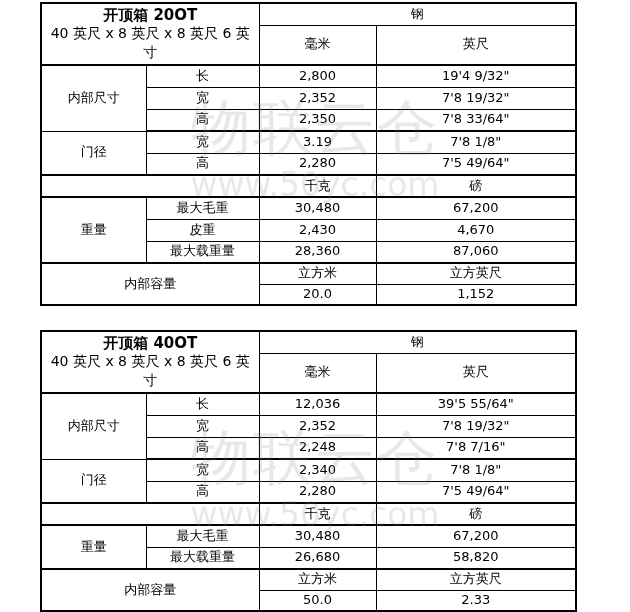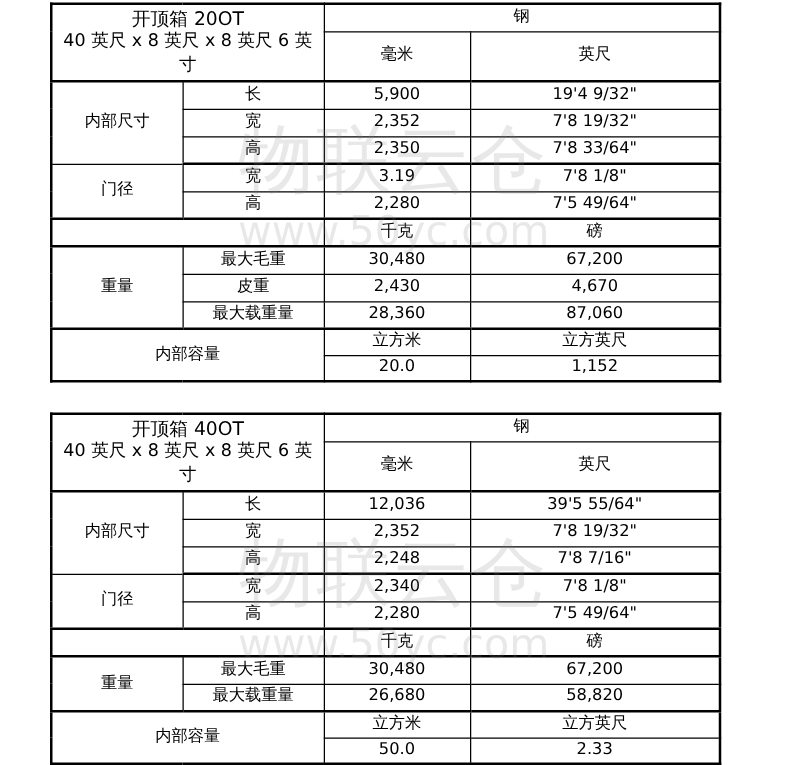--- a/index.html
+++ b/index.html
@@ -36,21 +36,21 @@
     overflow: hidden;
     line-height: 1.15;
   }
   .spec tr.bb2 > td, .spec td.bb2 { border-bottom-width: 2px; }
   .r-std  { height: 22px; }
   .r-top  { height: 22px; }
   .r-units{ height: 40px; }
   .r-cap  { height: 21px; }
   td.hdr-left { vertical-align: top; padding-top: 1px; }
   .tbl-title {
-    font-weight: normal;
+    font-weight: bold;
     font-size: 15px;
     text-align: center;
     padding-top: 2px;
   }
   .tbl-sub {
     font-size: 14px;
     text-align: center;
     line-height: 1.35;
     word-break: break-all;
     padding: 0 2px;
@@ -102,21 +102,21 @@
       <td colspan="2">钢</td>
     </tr>
     <tr class="r-units bb2">
       <td>毫米</td>
       <td>英尺</td>
     </tr>
 
     <tr class="r-std">
       <td rowspan="3">内部尺寸</td>
       <td>长</td>
-      <td>5,900</td>
+      <td>2,800</td>
       <td>19'4 9/32"</td>
     </tr>
     <tr class="r-std">
       <td>宽</td>
       <td>2,352</td>
       <td>7'8 19/32"</td>
     </tr>
     <tr class="r-std bb2">
       <td>高</td>
       <td>2,350</td>

